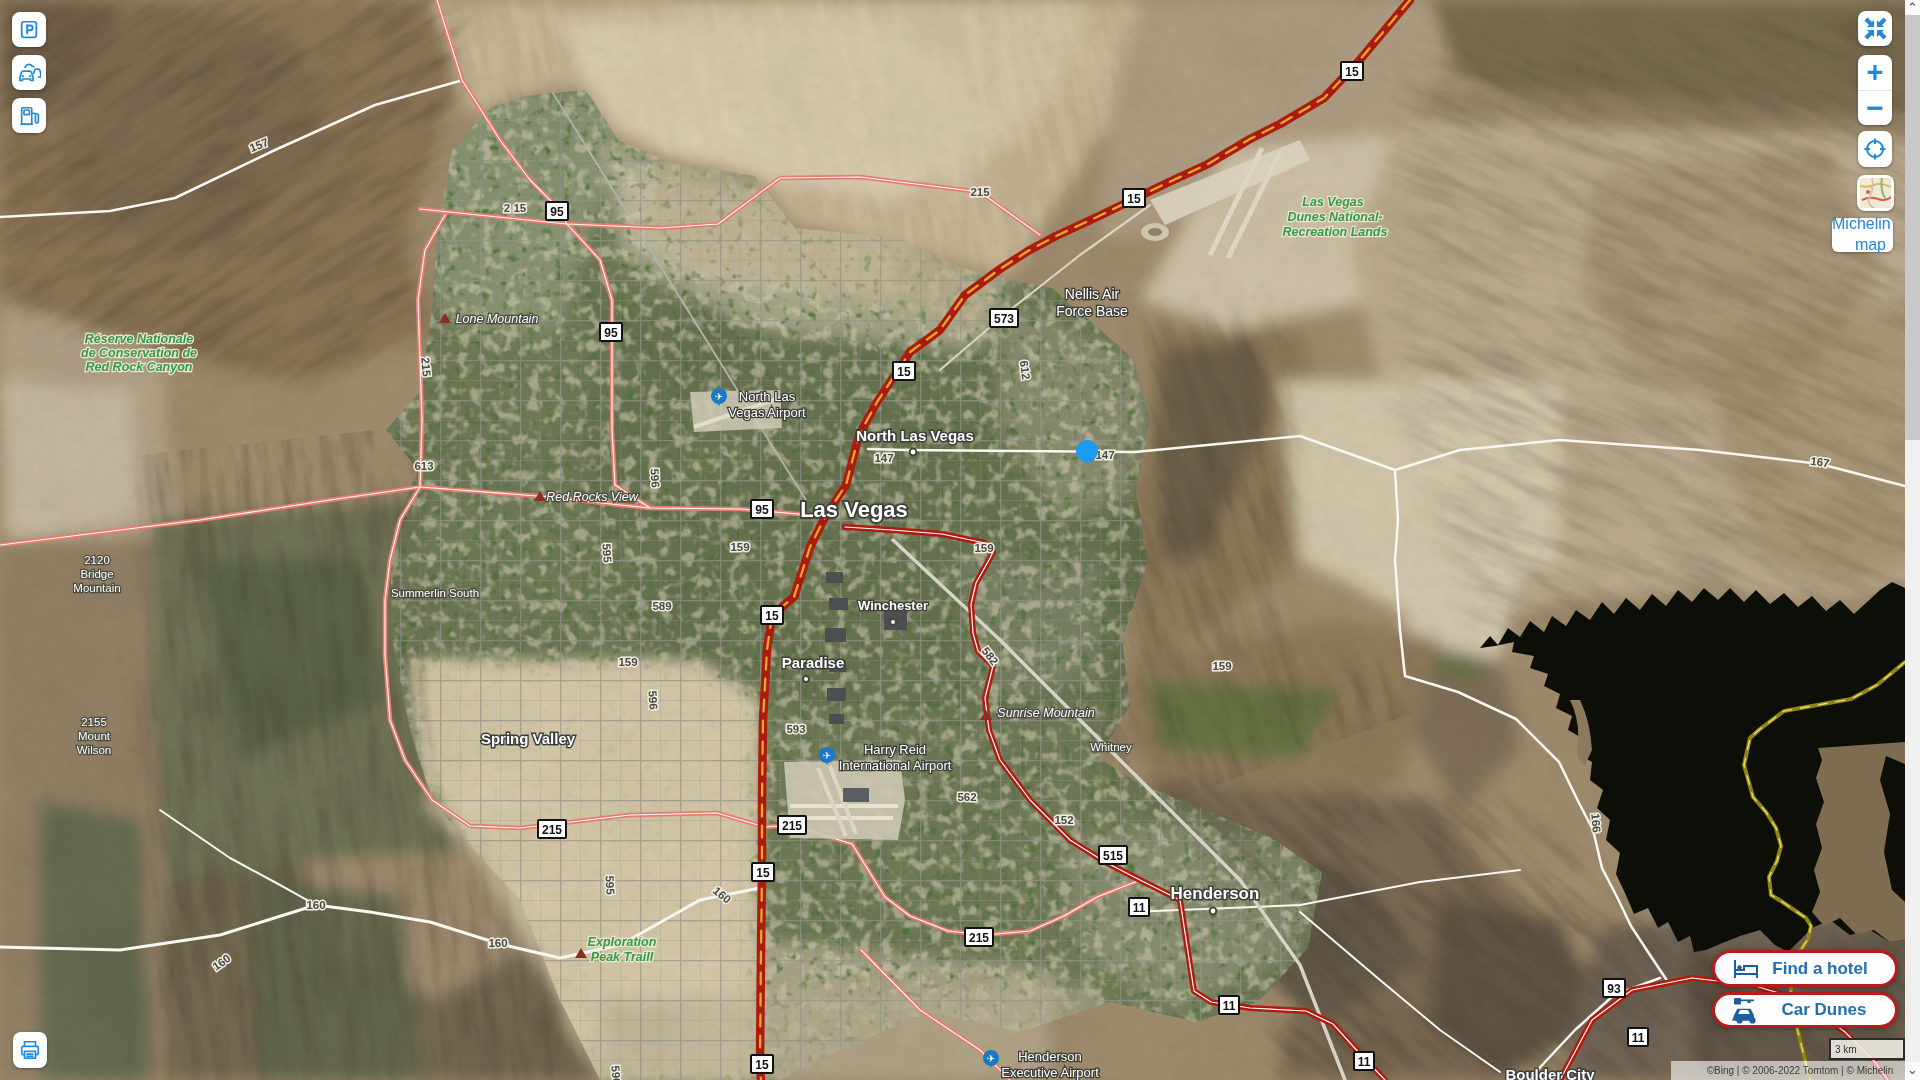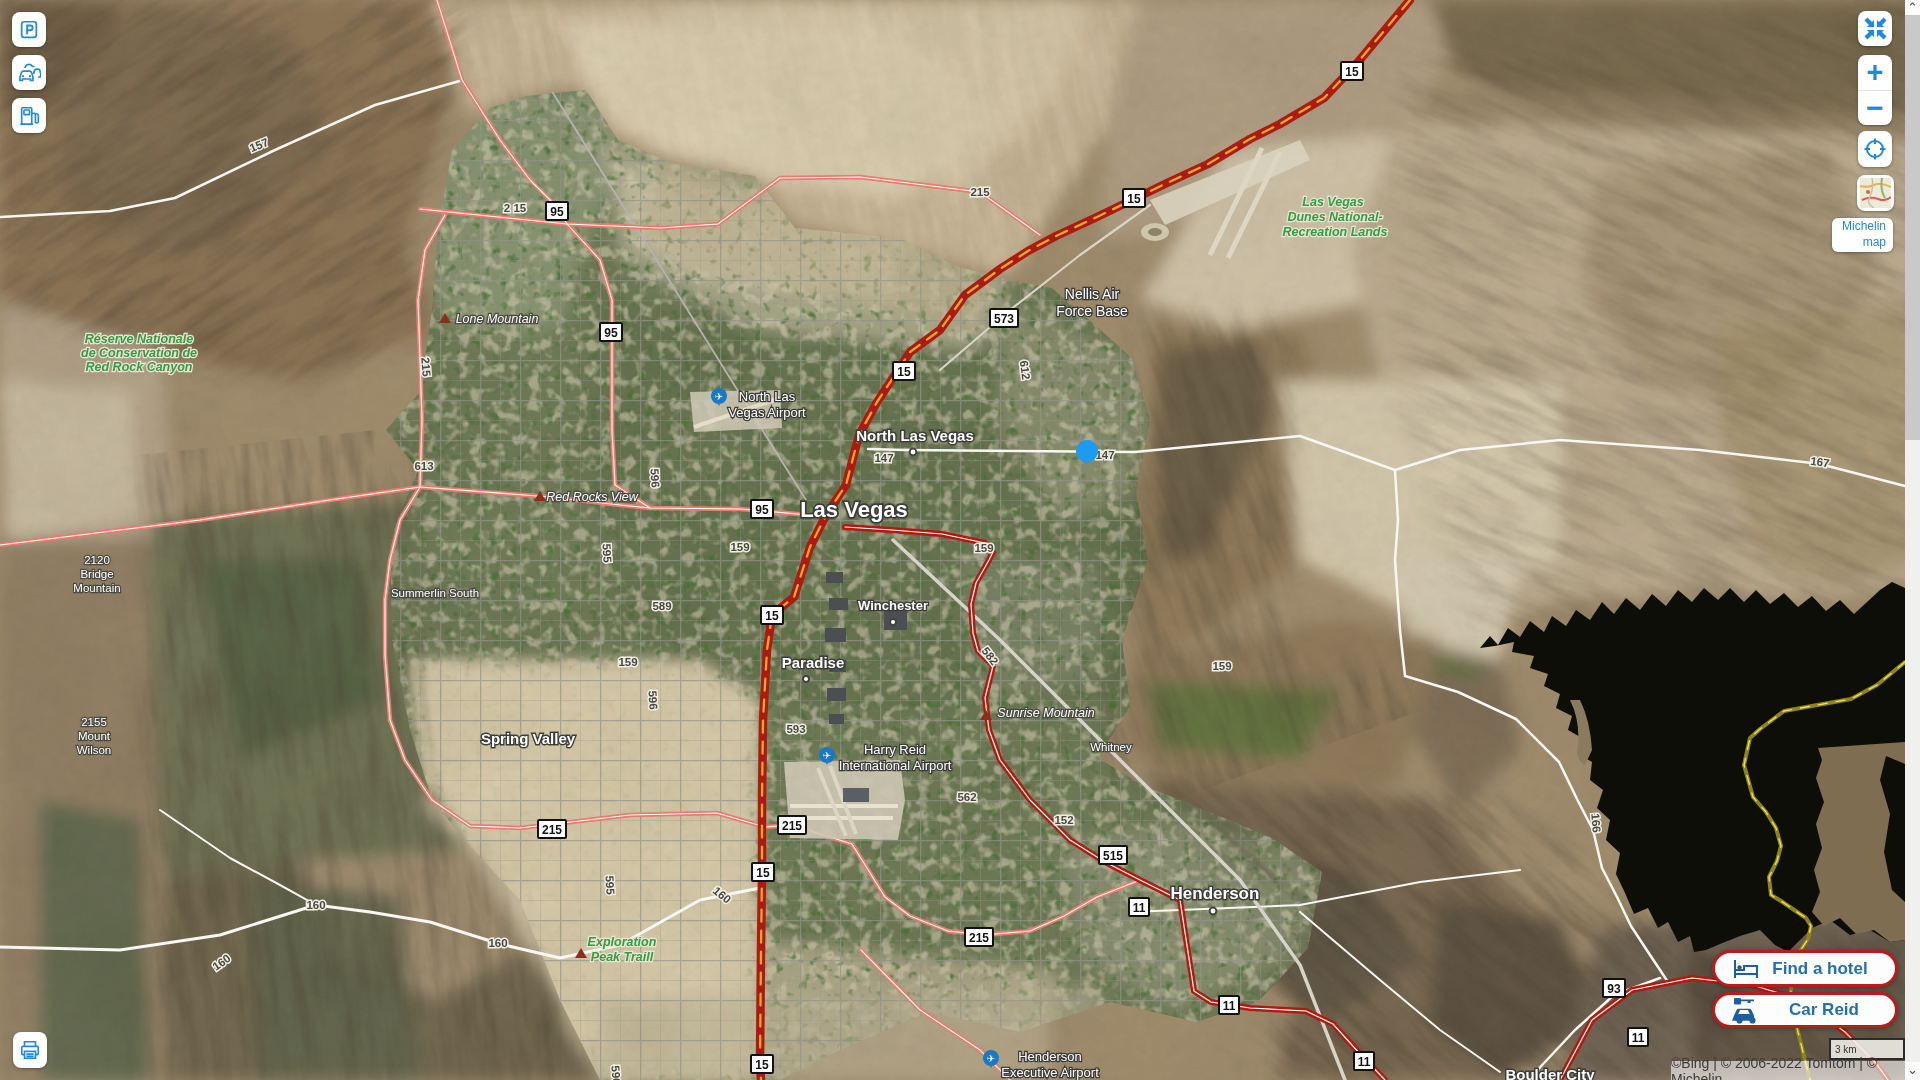--- a/index.html
+++ b/index.html
@@ -519,46 +519,46 @@
 <svg width="31" height="30" viewBox="0 0 31 30">
         <rect width="31" height="30" fill="#efe9d8"></rect>
         <path d="M0 8 Q8 10 14 7 T31 9" stroke="#e0b64e" stroke-width="2" fill="none"></path>
         <path d="M2 22 Q10 18 18 21 T31 19" stroke="#d95f52" stroke-width="2" fill="none"></path>
         <path d="M12 0 Q14 10 10 18 T14 30" stroke="#c9c0a5" stroke-width="1.5" fill="none"></path>
         <path d="M22 0 Q20 12 25 20" stroke="#8bb66e" stroke-width="2" fill="none"></path>
         <circle cx="8" cy="14" r="2" fill="#d95f52"></circle>
       </svg>
 </div>
 <div class="btn" style="left:1832px;top:218px;width:61px;height:34px;border-radius:6px;">
-<div style="color:#2289d8;font-size:12px;text-align:right;line-height:1.3;width:100%;padding-right:7px;">Michelin<br>map</div>
+<div style="color:#2289d8;font-size:16px;text-align:right;line-height:1.3;width:100%;padding-right:7px;">Michelin<br>map</div>
 </div>
 
 <div class="pill" style="left:1712px;top:950px;width:186px;height:37px;">
 <svg style="margin-left:18px" width="26" height="22" viewBox="0 0 26 22" fill="none" stroke="#1d5f9e" stroke-width="2">
         <path d="M2 2 V20 M2 16 H24 M24 20 V12 M2 12 h9 v-4 h13 v4"></path>
         <circle cx="6.5" cy="9.5" r="2.2" fill="#1d5f9e" stroke="none"></circle>
       </svg>
 <div class="txt" style="margin-right:14px">Find a hotel</div>
 </div>
 <div class="pill" style="left:1712px;top:992px;width:186px;height:36px;">
 <svg style="margin-left:16px" width="32" height="27" viewBox="0 0 32 27">
         <g fill="#1d5f9e">
           <rect x="3" y="1" width="7" height="6.5" rx="1"></rect>
           <path d="M10 2.6 h13 v1.7 h-3.4 v1.7 h-3 v-1.7 h-6.6 Z"></path>
           <path d="M3 18.5 l2.6-5.4 a2.4,2.4 0 0 1 2.1-1.3 h10.6 a2.4,2.4 0 0 1 2.1,1.3 l2.6,5.4 v5.2 h-22 Z"></path>
           <path d="M7.2 17 l1.6-3.4 a1,1 0 0 1 .9-.6 h6.6 a1,1 0 0 1 .9.6 L18.8 17 Z" fill="#fff"></path>
           <circle cx="8.5" cy="23.4" r="3.1"></circle>
           <circle cx="21.5" cy="23.4" r="3.1"></circle>
         </g>
       </svg>
-<div class="txt" style="margin-right:10px">Car Reid</div>
+<div class="txt" style="margin-right:10px">Car Dunes</div>
 </div>
 
 <div style="position:absolute;left:1829px;top:1038px;width:76px;height:22px;background:rgba(238,236,230,0.9);border:2px solid #2b2b2b;color:#333;font-size:10px;display:flex;align-items:center;padding-left:4px;">3 km</div>
 
-<div style="position:absolute;left:1671px;top:1061px;width:234px;height:19px;background:rgba(255,255,255,0.6);color:#3c3c3c;font-size:14px;display:flex;align-items:center;justify-content:center;">©Bing | © 2006-2022 Tomtom | © Michelin</div>
+<div style="position:absolute;left:1671px;top:1061px;width:234px;height:19px;background:rgba(255,255,255,0.6);color:#3c3c3c;font-size:10px;display:flex;align-items:center;justify-content:center;padding-left:24px;">©Bing | © 2006-2022 Tomtom | © Michelin</div>
 
 <div style="position:absolute;left:1905px;top:0;width:15px;height:1080px;background:#f0f0ef;">
 <div style="position:absolute;left:0;top:0;width:15px;height:15px;background:#fcfcfc;color:#505050;font-size:13px;line-height:15px;text-align:center;">⌃</div>
 <div style="position:absolute;left:0;top:15px;width:15px;height:425px;background:#c9c9c9;"></div>
 <div style="position:absolute;left:0;top:1062px;width:15px;height:18px;background:#fcfcfc;color:#505050;font-size:13px;line-height:16px;text-align:center;">⌄</div>
 </div>
 </div>
 
 </body></html>

